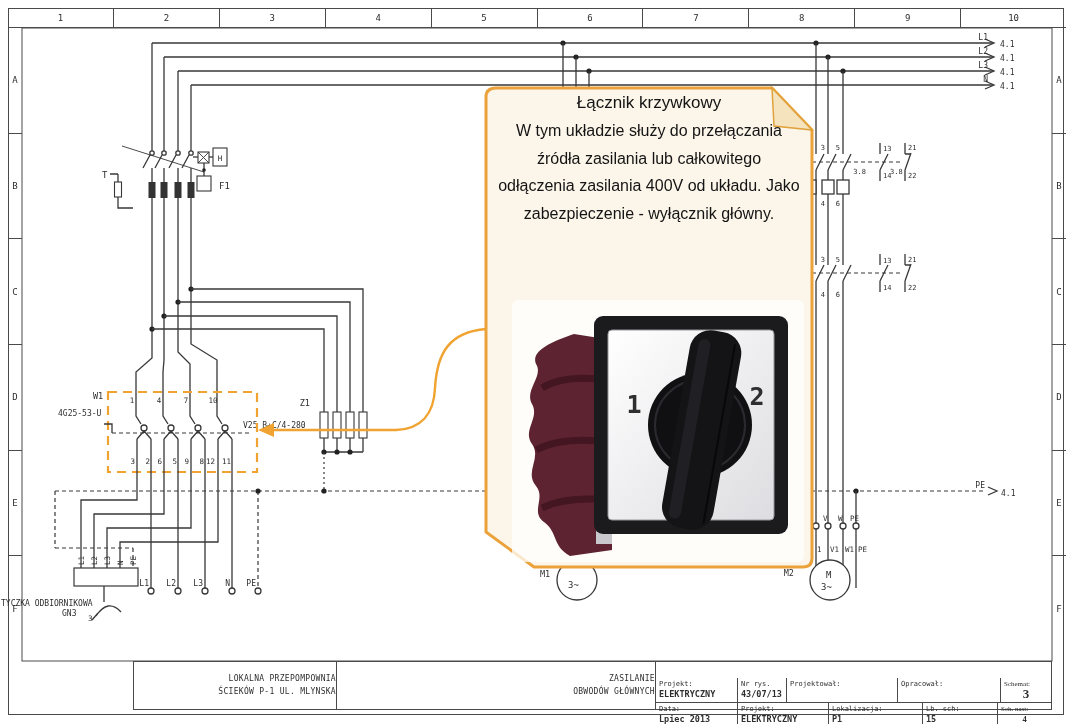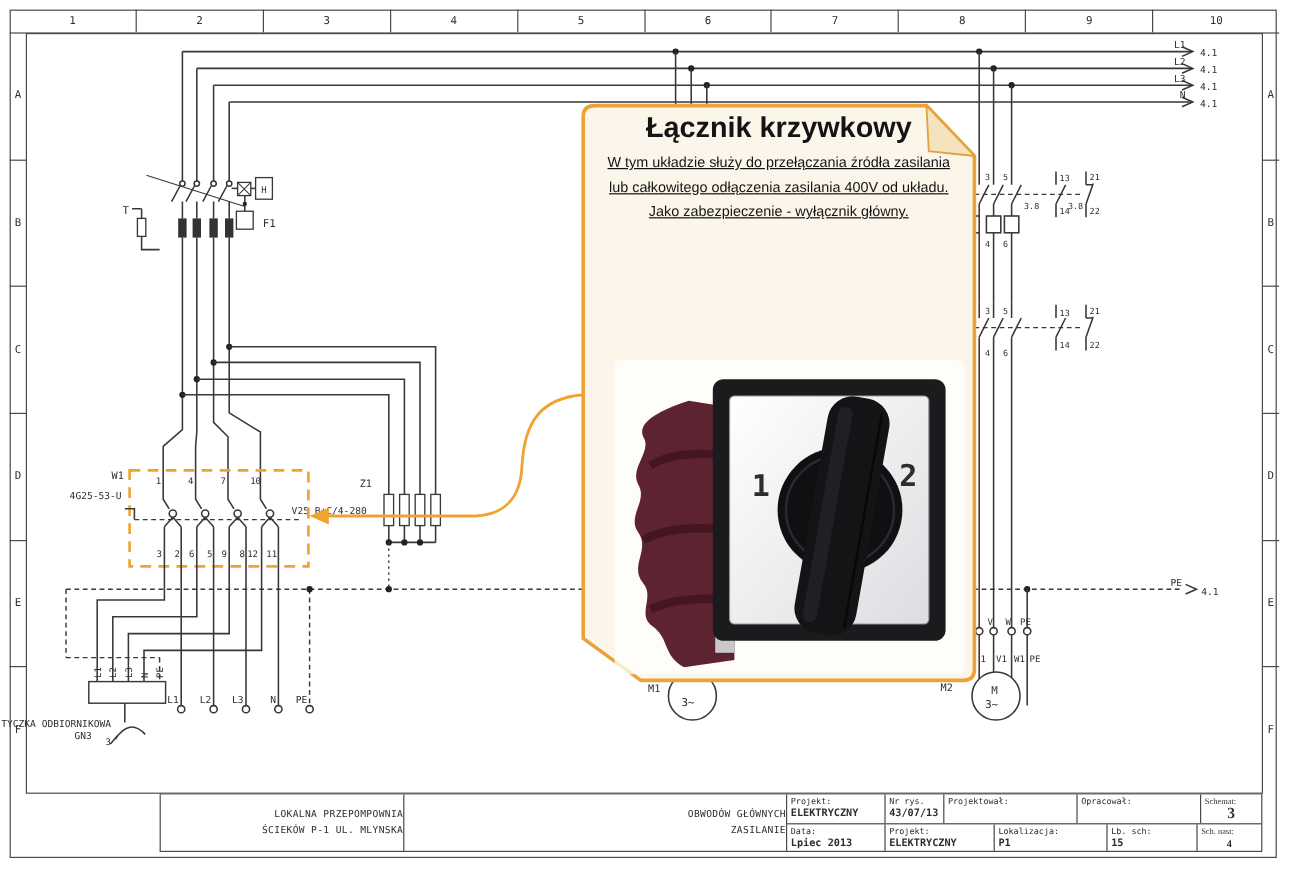--- a/index.html
+++ b/index.html
@@ -14,31 +14,31 @@
   .ruler-cell:last-child{border-right:none;}
   .strip{top:28px;width:14px;height:633px;display:flex;flex-direction:column;}
   #strip-left{left:8px;} #strip-right{left:1052px;}
   .strip-cell{flex:1;border-bottom:1px solid #4a4a4a;display:flex;align-items:center;justify-content:center;font-size:9px;}
   .strip-cell:last-child{border-bottom:none;}
   
   #schematic-svg{left:0;top:0;z-index:1;}
   #callout-shape{left:0;top:0;z-index:2;}
   #callout-text{left:497px;top:93px;width:304px;z-index:3;text-align:center;
                 font-family:"Liberation Sans",sans-serif;color:#141414;}
-  #callout-title{font-size:24px;font-weight:bold;margin:0 0 4px 0;}
-  #callout-body{font-size:12px;line-height:1.72;margin:0;text-decoration:underline;}
+  #callout-title{font-size:17px;font-weight:normal;margin:0 0 4px 0;}
+  #callout-body{font-size:16px;line-height:1.72;margin:0;}
   #photo-svg{left:512px;top:300px;z-index:3;}
   
   #title-block{left:133px;top:661px;width:919px;height:49px;border:1.2px solid #4a4a4a;box-sizing:border-box;
                display:flex;background:#fff;font-size:8px;z-index:1;}
   .tb-big{border-right:1px solid #4a4a4a;box-sizing:border-box;display:flex;flex-direction:column;justify-content:center;
           line-height:1.55;letter-spacing:.3px;text-align:right;}
   #tb-org{width:203px;padding-left:18px;}
   #tb-draw{width:319px;padding-left:10px;}
-  #tb-right{flex:1;display:flex;flex-direction:column;}
+  #tb-right{flex:1;display:flex;flex-direction:column;margin-top:16px;}
   .tb-row{display:flex;box-sizing:border-box;}
   #tb-row1{height:25px;border-bottom:1px solid #4a4a4a;}
   #tb-row2{flex:1;}
   .tb-cell{border-right:1px solid #4a4a4a;box-sizing:border-box;padding:2px 3px 0 3px;overflow:hidden;}
   .tb-cell:last-child{border-right:none;font-family:Liberation Serif, serif;}
   .tb-label{font-size:7px;display:block;}
   .tb-value{font-size:8.5px;font-weight:bold;display:block;margin-top:1px;white-space:nowrap;}
   .c-projekt,.c-data{width:82px;} .c-nr{width:49px;} .c-projektowal{width:111px;} .c-opracowal{width:103px;}
   .c-schemat,.c-nast{flex:1;} .c-funkcja{width:91px;} .c-lokalizacja{width:94px;} .c-lb{width:75px;}
   .v-big{font-size:13px;text-align:center;margin-top:-2px;}
@@ -346,22 +346,22 @@
       </g>
     </g>
   </svg>
 
   <div class="abs" id="title-block">
     <div class="tb-big" id="tb-org">
       <span>LOKALNA PRZEPOMPOWNIA</span>
       <span>ŚCIEKÓW  P-1  UL. MLYNSKA</span>
     </div>
     <div class="tb-big" id="tb-draw">
+      <span>ZASILANIE</span>
       <span>OBWODÓW GŁÓWNYCH</span>
-      <span>ZASILANIE</span>
     </div>
     <div id="tb-right">
       <div class="tb-row" id="tb-row1">
         <div class="tb-cell c-projekt">
           <span class="tb-label">Projekt:</span>
           <span class="tb-value">ELEKTRYCZNY</span>
         </div>
         <div class="tb-cell c-nr">
           <span class="tb-label">Nr rys.</span>
           <span class="tb-value">43/07/13</span>

